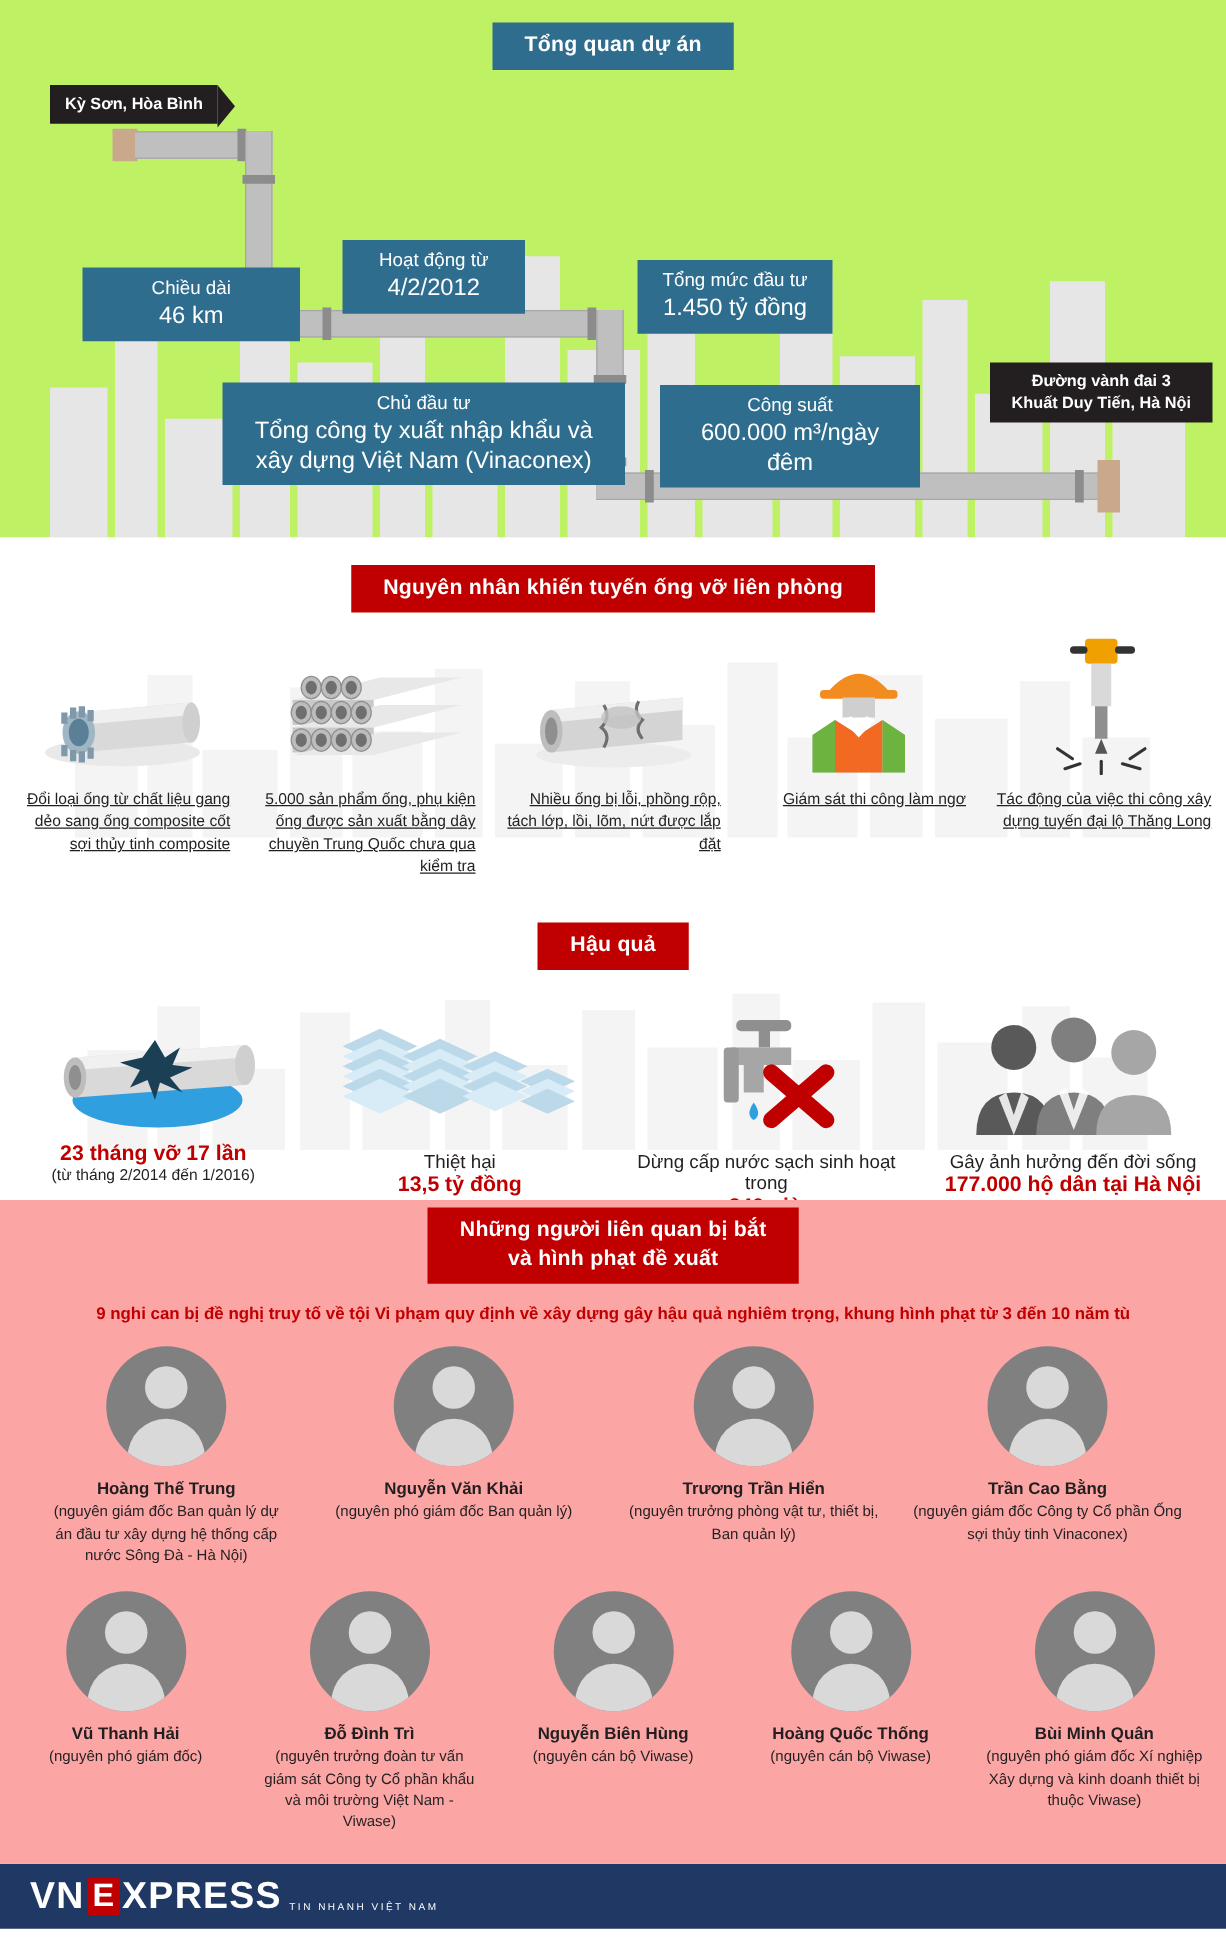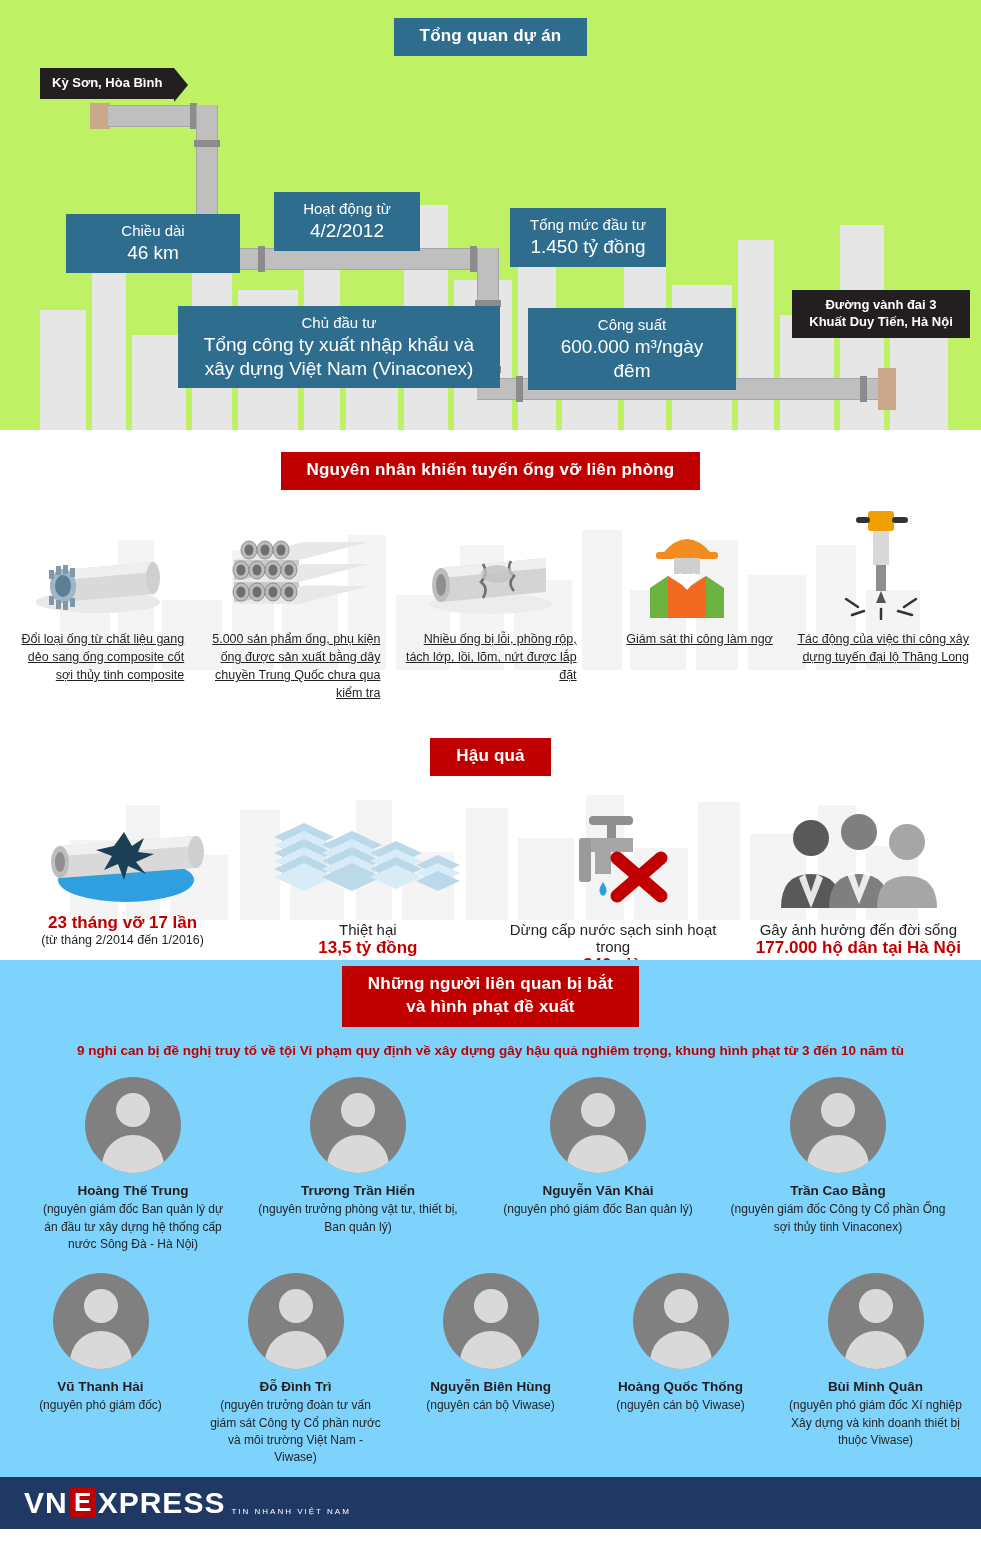--- a/index.html
+++ b/index.html
@@ -84,21 +84,21 @@
   
   #sec-conseq { height: 230px; background:#ffffff; position:relative; }
   .conseq-row { position:absolute; left:0; right:0; top:73px; display:flex; }
   .conseq { flex:1; text-align:center; padding:0 8px; }
   .conseq .art { height:110px; display:flex; align-items:flex-end; justify-content:center; }
   .conseq .l1 { font-size:15px; color:#231f20; margin-top:8px; }
   .conseq .red { color:#c00000; font-weight:bold; font-size:17px; }
   .conseq .sub { font-size:12.5px; color:#231f20; }
 
   
-  #sec-people { background:#7dd3fc; padding-bottom:10px; }
+  #sec-people { background:#fca5a5; padding-bottom:24px; }
   .intro { font-size:13.5px; font-weight:bold; color:#c00000; text-align:center; line-height:1.5; margin:14px 40px 0 40px; }
   .people-row { display:flex; justify-content:center; margin-top:16px; }
   .person { text-align:center; padding:0 10px; }
   .avatar {
     width:96px; height:96px; border-radius:50%;
     background:#808080; margin:0 auto; position:relative; overflow:hidden;
   }
   .avatar .head { position:absolute; left:50%; transform:translateX(-50%); top:16px; width:34px; height:34px; border-radius:50%; background:#d9d9d9; }
   .avatar .body { position:absolute; left:50%; transform:translateX(-50%); bottom:-6px; width:62px; height:44px; border-radius:32px 32px 0 0; background:#d9d9d9; }
   .pname { font-size:13.5px; font-weight:bold; margin-top:10px; }
@@ -471,36 +471,36 @@
 
   <div class="people-row">
     <div class="person" style="width:215px;">
       <div class="avatar">
           <span class="head"></span>
           <span class="body"></span>
         </div>
       <div class="pname">Hoàng Thế Trung</div>
       <div class="prole">(nguyên giám đốc Ban quản lý dự án đầu tư xây dựng hệ thống cấp nước Sông Đà - Hà Nội)</div>
     </div>
+    <div class="person" style="width:245px;">
+      <div class="avatar">
+          <span class="head"></span>
+          <span class="body"></span>
+        </div>
+      <div class="pname">Nguyễn Văn Khải</div>
+      <div class="prole">(nguyên phó giám đốc Ban quản lý)</div>
+    </div>
     <div class="person" style="width:235px;">
       <div class="avatar">
           <span class="head"></span>
           <span class="body"></span>
         </div>
       <div class="pname">Trương Trần Hiển</div>
       <div class="prole">(nguyên trưởng phòng vật tư, thiết bị, Ban quản lý)</div>
     </div>
-    <div class="person" style="width:245px;">
-      <div class="avatar">
-          <span class="head"></span>
-          <span class="body"></span>
-        </div>
-      <div class="pname">Nguyễn Văn Khải</div>
-      <div class="prole">(nguyên phó giám đốc Ban quản lý)</div>
-    </div>
     <div class="person" style="width:235px;">
       <div class="avatar">
           <span class="head"></span>
           <span class="body"></span>
         </div>
       <div class="pname">Trần Cao Bằng</div>
       <div class="prole">(nguyên giám đốc Công ty Cổ phần Ống sợi thủy tinh Vinaconex)</div>
     </div>
   </div>
 
@@ -512,21 +512,21 @@
         </div>
       <div class="pname">Vũ Thanh Hải</div>
       <div class="prole">(nguyên phó giám đốc)</div>
     </div>
     <div class="person" style="width:200px;">
       <div class="avatar">
           <span class="head"></span>
           <span class="body"></span>
         </div>
       <div class="pname">Đỗ Đình Trì</div>
-      <div class="prole">(nguyên trưởng đoàn tư vấn giám sát Công ty Cổ phần nước và môi trường Việt Nam - Viwase)</div>
+      <div class="prole">(nguyên trưởng đoàn tư vấn giám sát Công ty Cổ phần khẩu và môi trường Việt Nam - Viwase)</div>
     </div>
     <div class="person" style="width:190px;">
       <div class="avatar">
           <span class="head"></span>
           <span class="body"></span>
         </div>
       <div class="pname">Nguyễn Biên Hùng</div>
       <div class="prole">(nguyên cán bộ Viwase)</div>
     </div>
     <div class="person" style="width:190px;">

